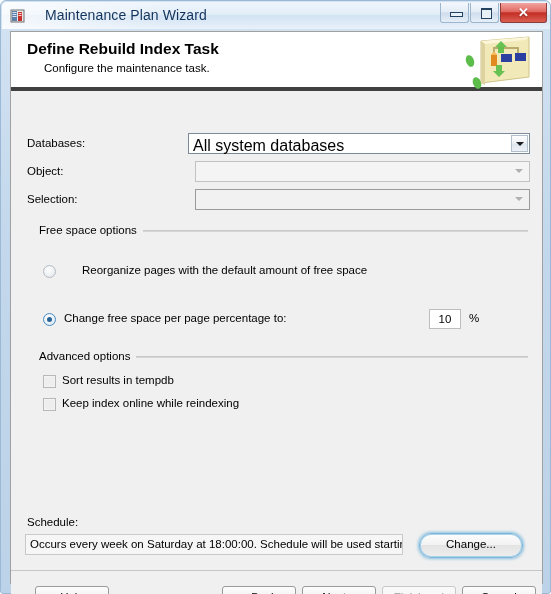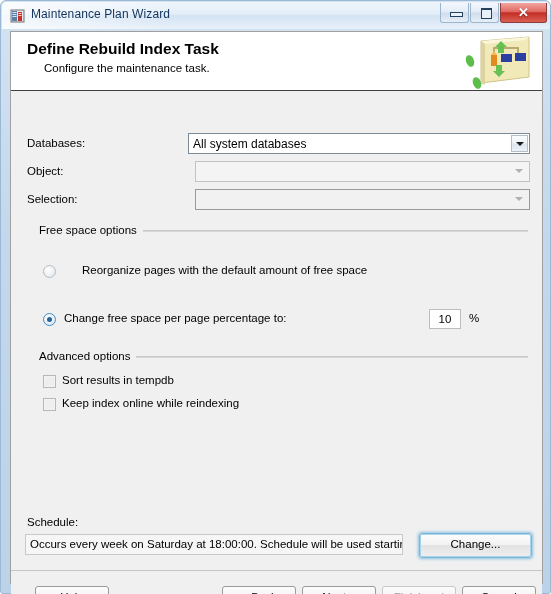--- a/index.html
+++ b/index.html
@@ -37,22 +37,22 @@
   }
 
   .title-icon {
     position: absolute;
     left: 8px; top: 6px;
     width: 16px; height: 16px;
   }
 
   .title-text {
     position: absolute;
-    left: 29px; top: 5px;
-    font-size: 12px;
+    left: 43px; top: 5px;
+    font-size: 14px;
     color: #12335c;
     letter-spacing: 0.1px;
     white-space: nowrap;
   }
 
   
   .winbtns {
     position: absolute;
     right: 3px; top: 1px;
     display: flex;
@@ -101,21 +101,21 @@
     background: #f0f0f0;
     border: 1px solid #a0a0a0;
   }
 
   
   .banner {
     position: absolute;
     left: 0; top: 0;
     width: 531px; height: 59px;
     background: #ffffff;
-    border-bottom: 1px solid #404040;
+    border-bottom: 4px solid #404040;
     box-sizing: border-box;
   }
   .banner-title {
     position: absolute;
     left: 16px; top: 8px;
     font-size: 15.5px;
     font-weight: bold;
     color: #000000;
   }
   .banner-sub {
@@ -145,21 +145,21 @@
     white-space: nowrap;
   }
 
   
   .combo {
     position: absolute;
     box-sizing: border-box;
     height: 21px;
     background: #ffffff;
     border: 1px solid #7b8b99;
-    font-size: 12px;
+    font-size: 16px;
     color: #000;
   }
   .combo .val {
     position: absolute;
     left: 4px; top: 3px;
     white-space: nowrap;
   }
   .combo .arrow-box {
     position: absolute;
     right: 1px; top: 1px;
@@ -316,21 +316,21 @@
     border: 1px solid #7eb4d8;
     box-shadow: 0 0 0 1px #a8d4ec inset, 0 0 3px 1px rgba(110,180,220,0.8);
   }
   .btn.disabled {
     color: #9d9d9d;
     border-color: #c8c8c8;
     background: linear-gradient(to bottom, #fafafa 0%, #f2f2f2 100%);
   }
   .btn.change {
     left: 408px; top: 501px;
-    width: 113px; height: 25px;
+    width: 104px; height: 25px; border-radius: 12px;
   }
 
   .btn-sep {
     position: absolute;
     left: 0; top: 538px;
     width: 531px; height: 1px;
     background: #d8d8d8;
     border-top: 1px solid #c6c6c6;
   }
   .footer {

